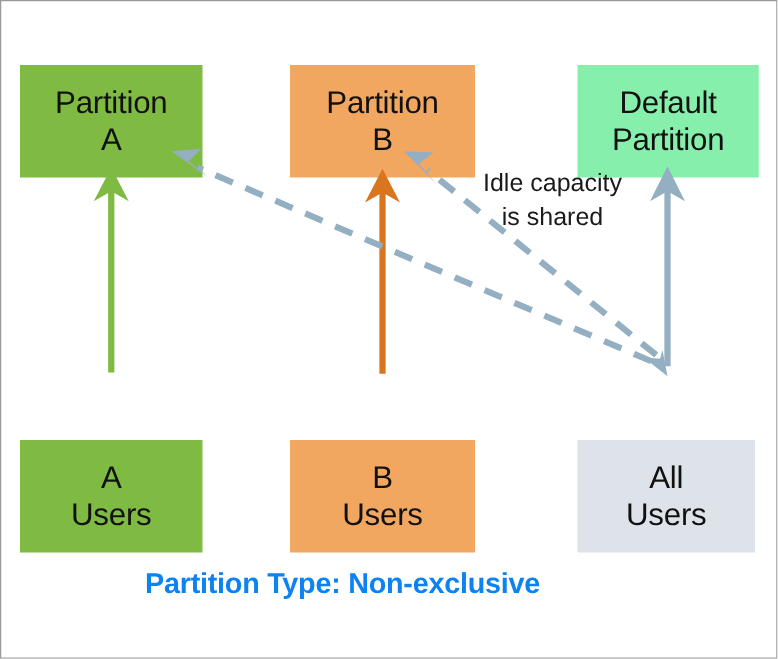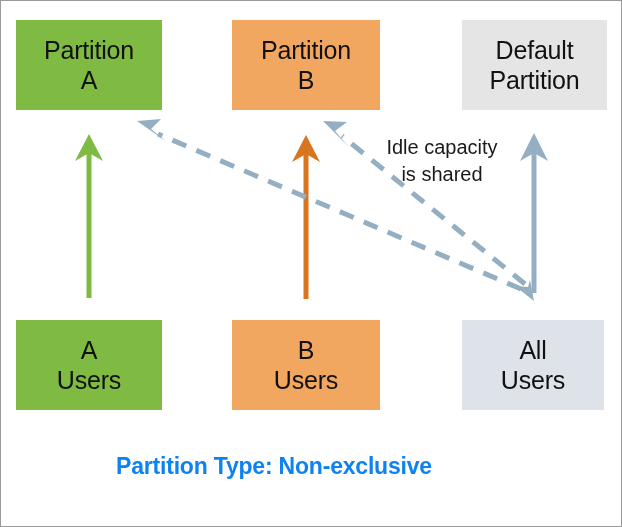--- a/index.html
+++ b/index.html
@@ -26,27 +26,28 @@
     flex-direction: column;
     align-items: center;
     justify-content: center;
     text-align: center;
     color: #111111;
     font-size: 25px;
     line-height: 1.22;
     font-weight: 400;
     letter-spacing: -0.2px;
     white-space: pre-line;
+    margin-top: 32px;
   }
   .box span { display: block; }
 
   
   #box-partition-a { left: 15px;  top: 19px; width: 146px; height: 90px; background: #7fba42; }
   #box-partition-b { left: 231px; top: 19px; width: 148px; height: 90px; background: #f2a761; }
-  #box-default-partition { left: 461px; top: 19px; width: 145px; height: 90px; background: #e5e5e5; }
+  #box-default-partition { left: 461px; top: 19px; width: 145px; height: 90px; background: #86efac; }
 
   
   #box-a-users   { left: 15px;  top: 319px; width: 146px; height: 90px; background: #7fba42; }
   #box-b-users   { left: 231px; top: 319px; width: 148px; height: 90px; background: #f2a761; }
   #box-all-users { left: 461px; top: 319px; width: 142px; height: 90px; background: #dde3e9; }
 
   #arrows {
     position: absolute;
     left: 0;
     top: 0;

